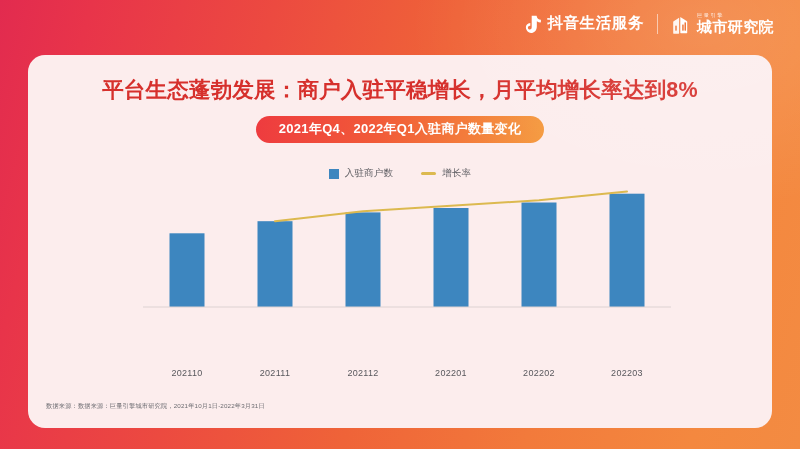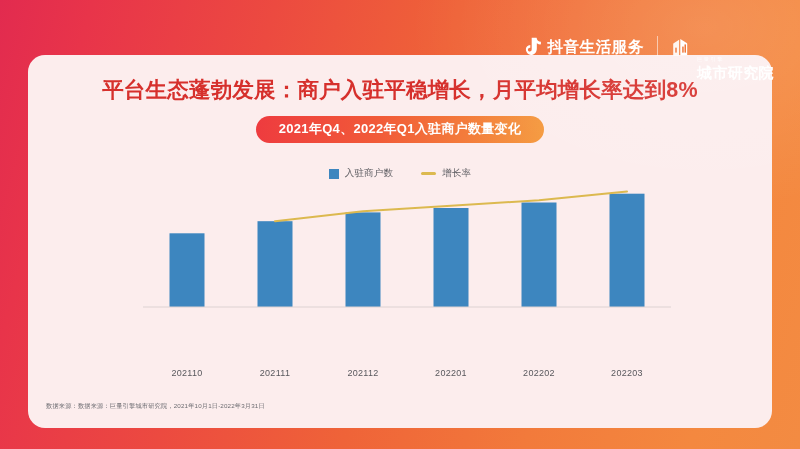--- a/index.html
+++ b/index.html
@@ -43,20 +43,21 @@
 
   
   .brand-bar {
     position: absolute;
     top: 13px;
     right: 26px;
     display: flex;
     align-items: center;
     gap: 13px;
     z-index: 5;
+    font-family: Liberation Mono, monospace;
   }
   .brand {
     display: flex;
     align-items: center;
     gap: 5px;
   }
   .note-icon {
     width: 17px;
     height: 19px;
     display: block;
@@ -84,21 +85,20 @@
     width: 20px;
     height: 20px;
     display: block;
     flex: 0 0 auto;
   }
   .brand-stack {
     display: flex;
     flex-direction: column;
     align-items: flex-start;
     line-height: 1;
-    margin-top: 44px;
   }
   .brand-kicker {
     color: rgba(255,255,255,0.82);
     font-size: 5.5px;
     letter-spacing: 1.6px;
     transform: scale(0.95);
     transform-origin: left center;
     margin-bottom: 2px;
     white-space: nowrap;
   }

